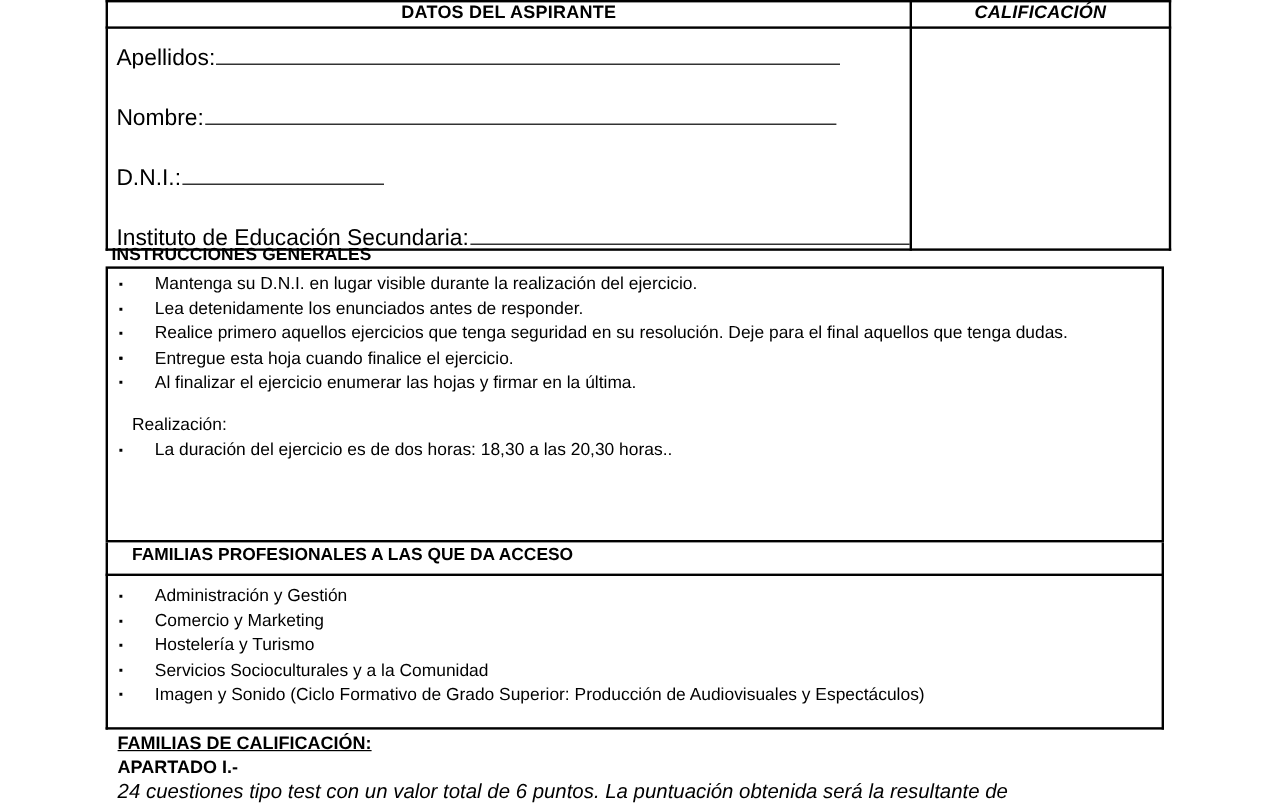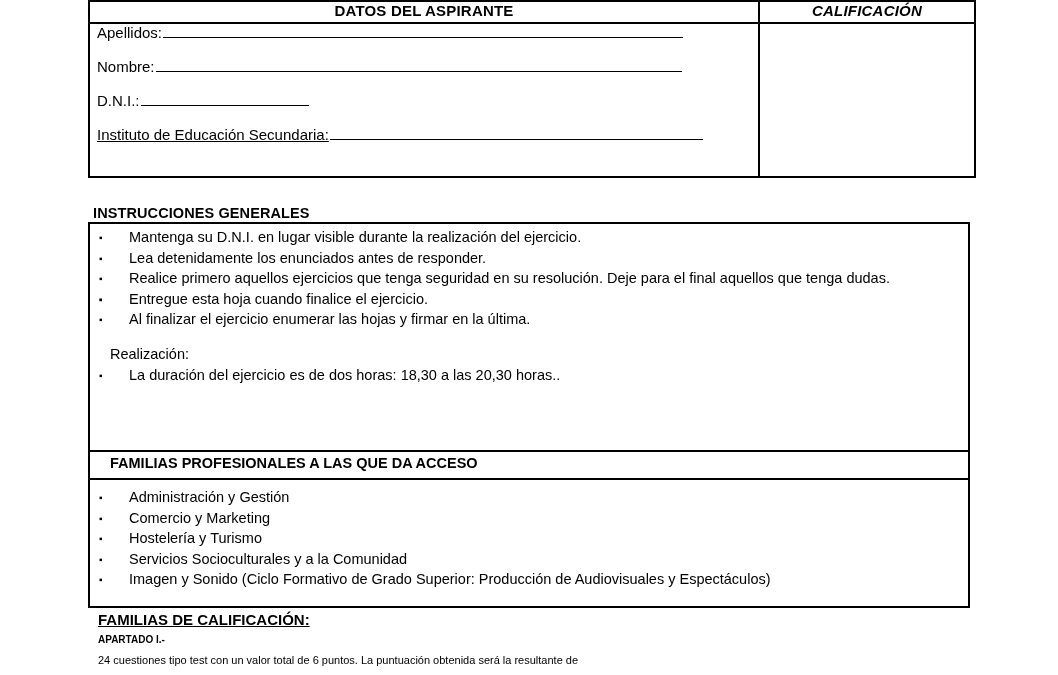--- a/index.html
+++ b/index.html
@@ -40,28 +40,28 @@
     font-size: 15px;
     letter-spacing: 0.2px;
     padding: 1px 0 3px 0;
     height: 20px;
   }
   .hdr-body {
     height: 152px;
     padding: 9px 0 0 0;
   }
   .field-row {
-    font-size: 15px;
+    font-size: 19px;
     line-height: 17px;
-    padding: 0 6px 0 7px;
+    padding: 16px 6px 0 7px;
     margin-bottom: 17px;
     white-space: nowrap;
     overflow: hidden;
   }
-  .field-row:last-child { margin-bottom: 0; text-decoration: underline; }
+  .field-row:last-child { margin-bottom: 0; }
   .field-label { }
   .rule {
     display: inline-block;
     border-bottom: 1.4px solid #000;
     height: 13px;
     vertical-align: baseline;
     margin-left: 1px;
   }
   .rule-long   { width: 520px; }
   .rule-long2  { width: 526px; }
@@ -148,27 +148,28 @@
     top: 610px;
     width: 880px;
   }
   .crit-title {
     font-size: 15px;
     font-weight: bold;
     text-decoration: underline;
     line-height: 20px;
   }
   .crit-sub {
-    font-size: 10px;
+    font-size: 15px;
     font-weight: bold;
     line-height: 20px;
   }
   .crit-text {
-    font-size: 11px;
+    font-size: 17px;
     line-height: 20px;
+    font-style: italic;
   }
 </style>
 </head>
 <body>
 
 <div class="page">
 
   <table class="header-table">
     <tbody>
         <tr>

